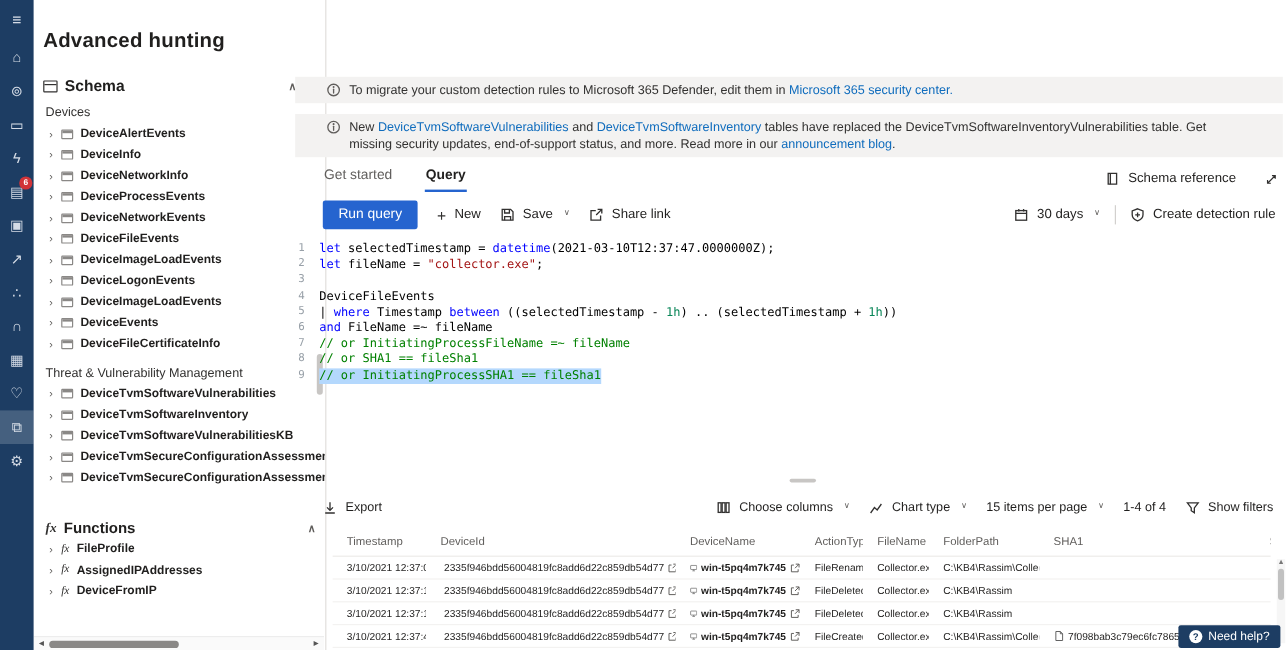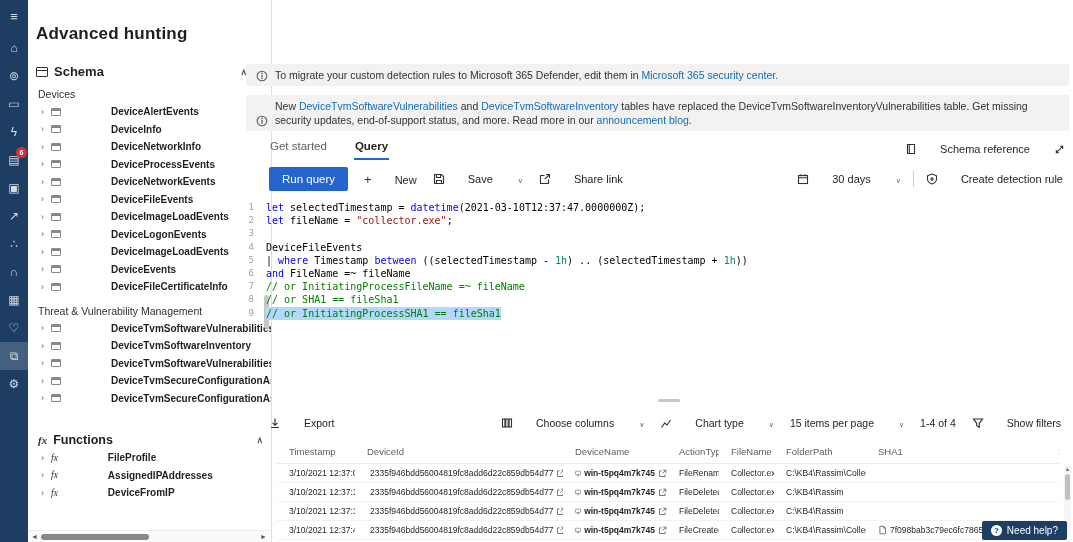--- a/index.html
+++ b/index.html
@@ -19,47 +19,47 @@
   .schema-row { display:flex; align-items:center; gap:6px; margin:20px 24px 0 8px; font-size:13px; font-weight:bold; }
   .schema-ico { display:inline-block; width:12px; height:10px; border:1.3px solid #323130; border-radius:1px; position:relative; }
   .schema-ico::before { content:""; position:absolute; left:0; right:0; top:2px; border-top:1.3px solid #323130; }
   .sec-chev { margin-left:auto; font-size:9px; color:#605e5c; cursor:pointer; }
   .group-label { font-size:10.5px; color:#323130; margin:9px 0 3px 10px; }
   .tree-item { display:flex; align-items:center; height:17.5px; padding-left:13px; cursor:pointer; white-space:nowrap; overflow:hidden; }
   .tree-item .tw { color:#605e5c; font-size:9px; width:10px; flex:0 0 auto; }
   .tbl-ico { flex:0 0 auto; width:10px; height:8px; border:1px solid #8a8886; border-radius:1px; margin-right:6px; position:relative; }
   .tbl-ico::before { content:""; position:absolute; left:0; right:0; top:0; height:2px; background:#8a8886; }
   .fx-ico { flex:0 0 auto; font-family:"Liberation Serif", serif; font-style:italic; font-size:9.5px; color:#323130; margin-right:6px; }
-  .tree-item .lbl { font-size:10px; font-weight:bold; color:#201f1e; overflow:hidden; text-overflow:clip;margin-left:44px; }
+  .tree-item .lbl { font-size:10px; font-weight:bold; color:#201f1e; overflow:hidden; text-overflow:clip; }
   .fn-header { display:flex; align-items:center; gap:6px; margin:26px 8px 2px 10px; font-size:12.5px; font-weight:bold; }
   .fn-header .fx-ico { font-size:11px; margin-right:0; }
   
   .sb-vscroll { position:absolute; right:2px; top:295px; width:5px; height:34px; background:#c8c6c4; border-radius:3px; }
   .sb-hscroll { position:absolute; left:0; right:1px; bottom:0; height:12px; background:#fafafa; border-top:1px solid #ededed; }
   .sb-hscroll .arr { position:absolute; top:2px; font-size:7px; color:#555; cursor:pointer; }
   .sb-hscroll .arr.left { left:3px; } .sb-hscroll .arr.right { right:3px; }
   .sb-hscroll .thumb { position:absolute; left:13px; top:3px; width:108px; height:6px; background:#8a8886; border-radius:3px; cursor:pointer; }
 
   
   .main { position:absolute; left:242px; top:0; right:0; height:542px; }
-  .banner { position:absolute; left:4px; right:4px; background:#f3f2f1; padding:4px 10px; font-size:10.5px; color:#323130; display:flex; gap:7px; align-items:flex-end; line-height:1.35; }
+  .banner { position:absolute; left:4px; right:4px; background:#f3f2f1; padding:4px 26px; font-size:10.5px; color:#323130; display:flex; gap:7px; align-items:flex-start; line-height:1.35; }
   .banner .ico { flex:0 0 auto; margin-top:1px; }
   #banner-0 { top:64px; }
   #banner-1 { top:95px; }
   .link { color:#0f6cbd; text-decoration:none; cursor:pointer; }
 
   .tabs-row { position:absolute; top:133px; left:0; right:8px; height:27px; display:flex; align-items:flex-end; padding-left:27px; }
   .tab { font-size:11.5px; color:#605e5c; padding:4px 1px 6px; margin-right:26px; cursor:pointer; border-bottom:2px solid transparent; }
   .tab.active { color:#201f1e; font-weight:bold; border-bottom-color:#2564cf; }
   .tabs-right { margin-left:auto; display:flex; align-items:center; gap:6px; font-size:11px; color:#201f1e; padding-bottom:5px; }
   .expand-btn { margin-left:18px; cursor:pointer; }
 
   .cmdbar { position:absolute; top:165px; left:27px; right:10px; height:28px; display:flex; align-items:center; gap:16px; font-size:11px; color:#201f1e; }
   .run-btn { background:#2564cf; color:#fff; border:none; font-family:inherit; font-size:11.5px; padding:6px 13px; border-radius:2px; cursor:pointer; }
-  .cmd { display:flex; align-items:flex-end; gap:23px; cursor:pointer; }
+  .cmd { display:flex; align-items:flex-start; gap:7px; cursor:pointer; }
   .plus { font-size:13px; color:#323130; line-height:1; }
   .chev { font-size:7px; color:#605e5c; margin-left:2px; }
   .cmd-right { margin-left:auto; display:flex; align-items:center; gap:12px; }
   .vdiv { width:1px; height:16px; background:#d2d0ce; }
 
   
   .editor { position:absolute; top:196px; left:0; right:8px; height:202px; font-family:"DejaVu Sans Mono", monospace; font-size:10px; padding-top:5px; overflow:hidden; }
   .code-row { display:flex; height:13.2px; line-height:13.2px; white-space:pre; }
   .code-row .ln { width:12px; text-align:right; margin-right:12px; color:#98a0a8; font-size:9px; flex:0 0 auto; }
   .kw { color:#0000ff; } .str { color:#a31515; } .cmt { color:#008000;margin-top:36px; } .num { color:#098658; } .pl { color:#000; }

